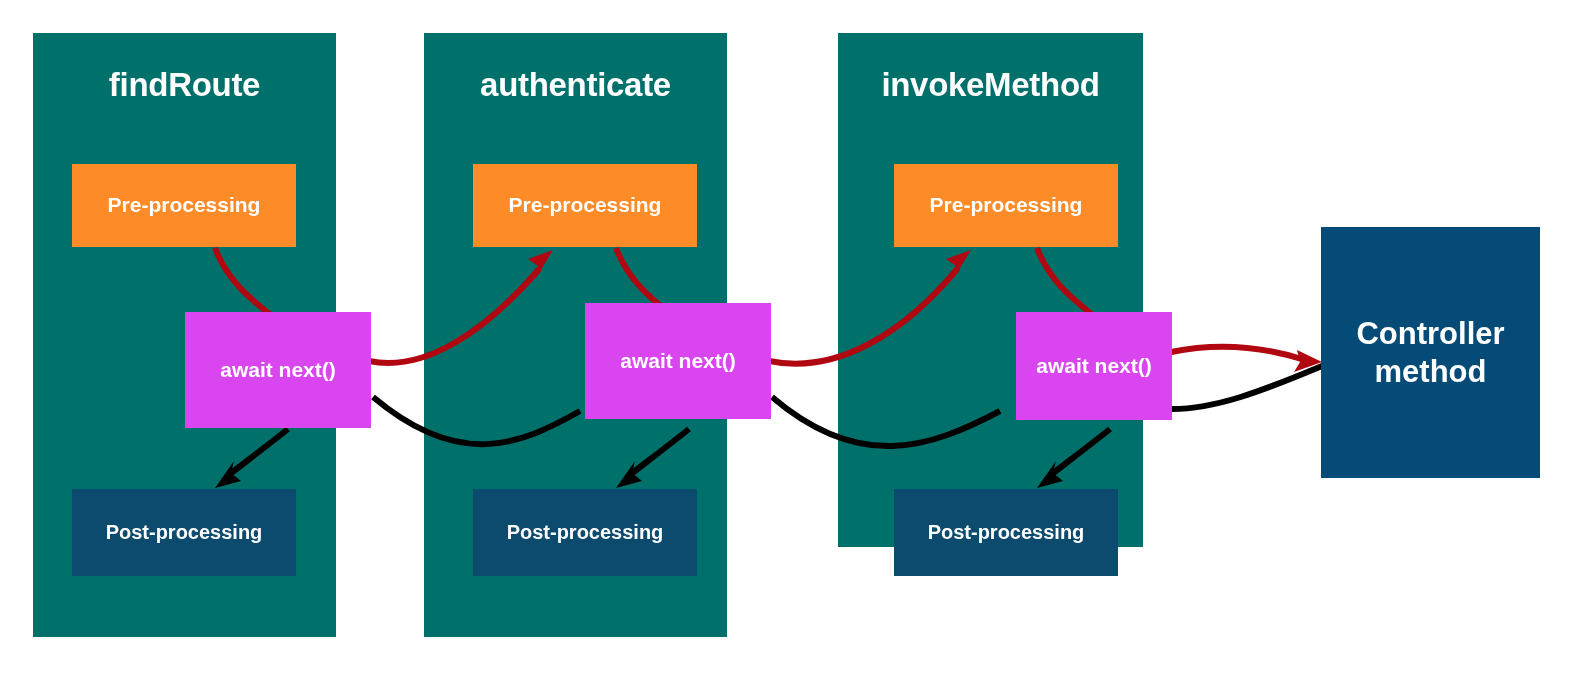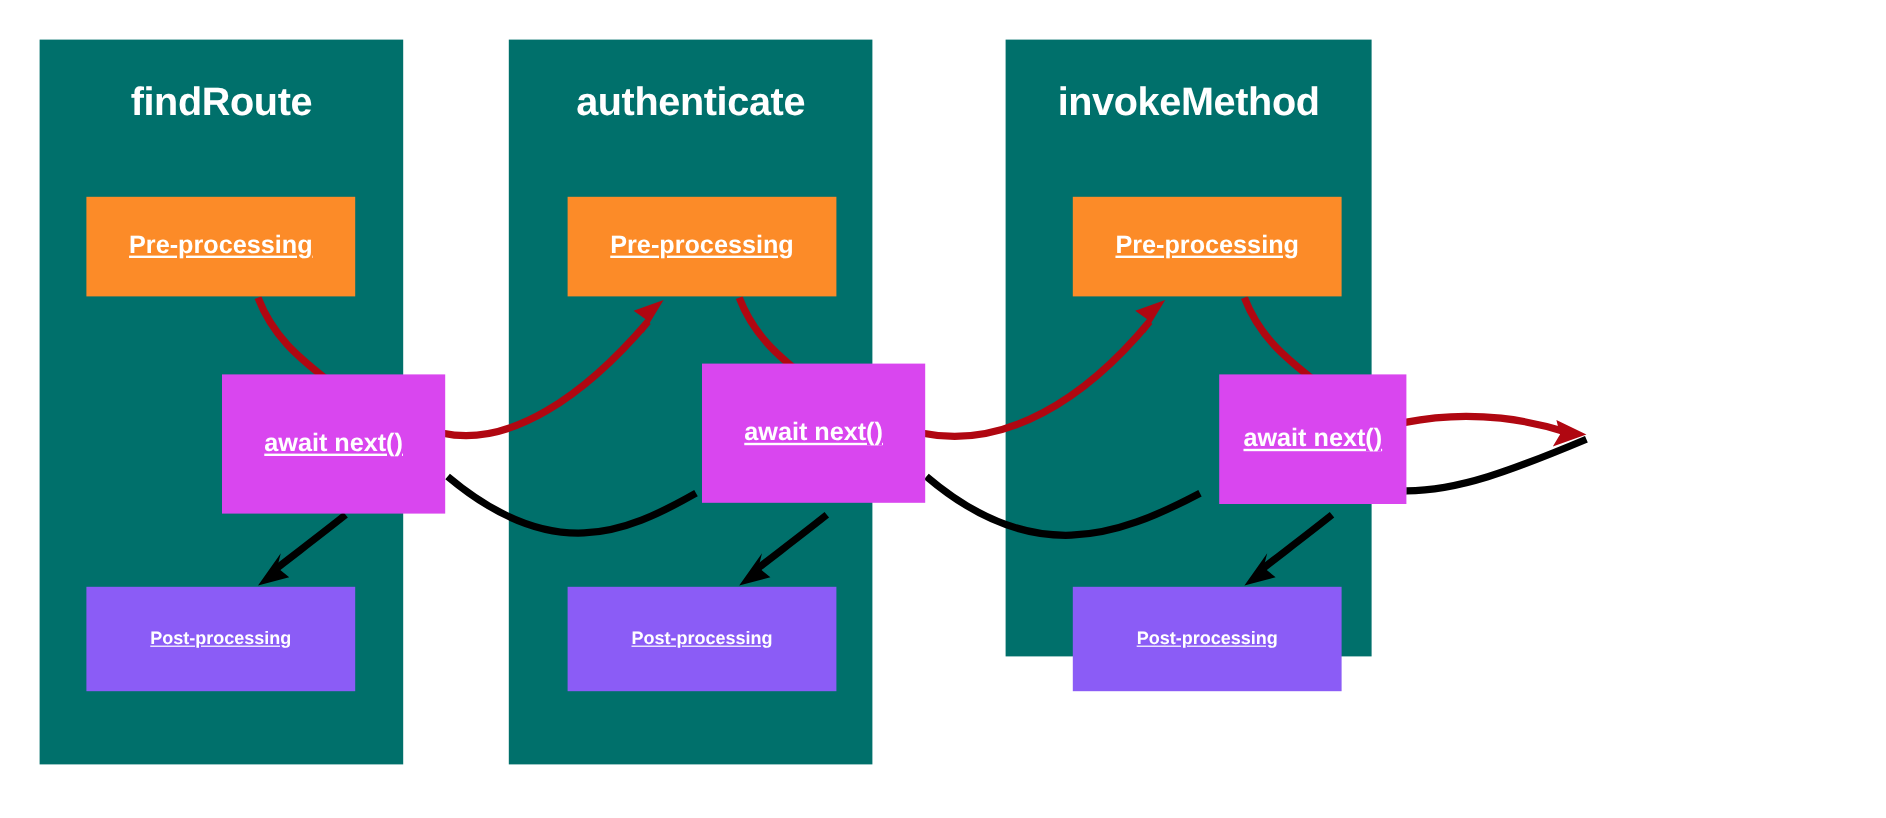--- a/index.html
+++ b/index.html
@@ -38,29 +38,28 @@
   .node {
     position: absolute;
     display: flex;
     align-items: center;
     justify-content: center;
     color: #ffffff;
     font-weight: 700;
     text-align: right;
     box-sizing: border-box;
     line-height: 1.18;
-    text-decoration: underline;
   }
   .node-pre {
     background: #FC8B28;
     font-size: 21px;
   }
   .node-post {
-    background: #8b5cf6;
-    font-size: 15px;
+    background: #0c4a6e;
+    font-size: 20px;
   }
   .node-await {
     background: #d946ef;
     font-size: 21px;
   }
   .node-controller {
     background: #044B78;
     font-size: 31px;
     font-weight: 700;
     line-height: 1.22;
@@ -151,14 +150,18 @@
   <div class="node node-await" style="left:585px; top:303px; width:186px; height:116px;">await next()</div>
 
   <div class="node node-post" style="left:473px; top:489px; width:224px; height:87px;">Post-processing</div>
 
   <div class="node node-pre" style="left:894px; top:164px; width:224px; height:83px;">Pre-processing</div>
 
   <div class="node node-await" style="left:1016px; top:312px; width:156px; height:108px;">await next()</div>
 
   <div class="node node-post" style="left:894px; top:489px; width:224px; height:87px;">Post-processing</div>
 
+  <div class="node node-controller" style="left:1321px; top:227px; width:219px; height:251px; flex-direction:column;">
+    <span>Controller</span>
+    <span>method</span>
+  </div>
 
 </div>
 
 </body></html>

